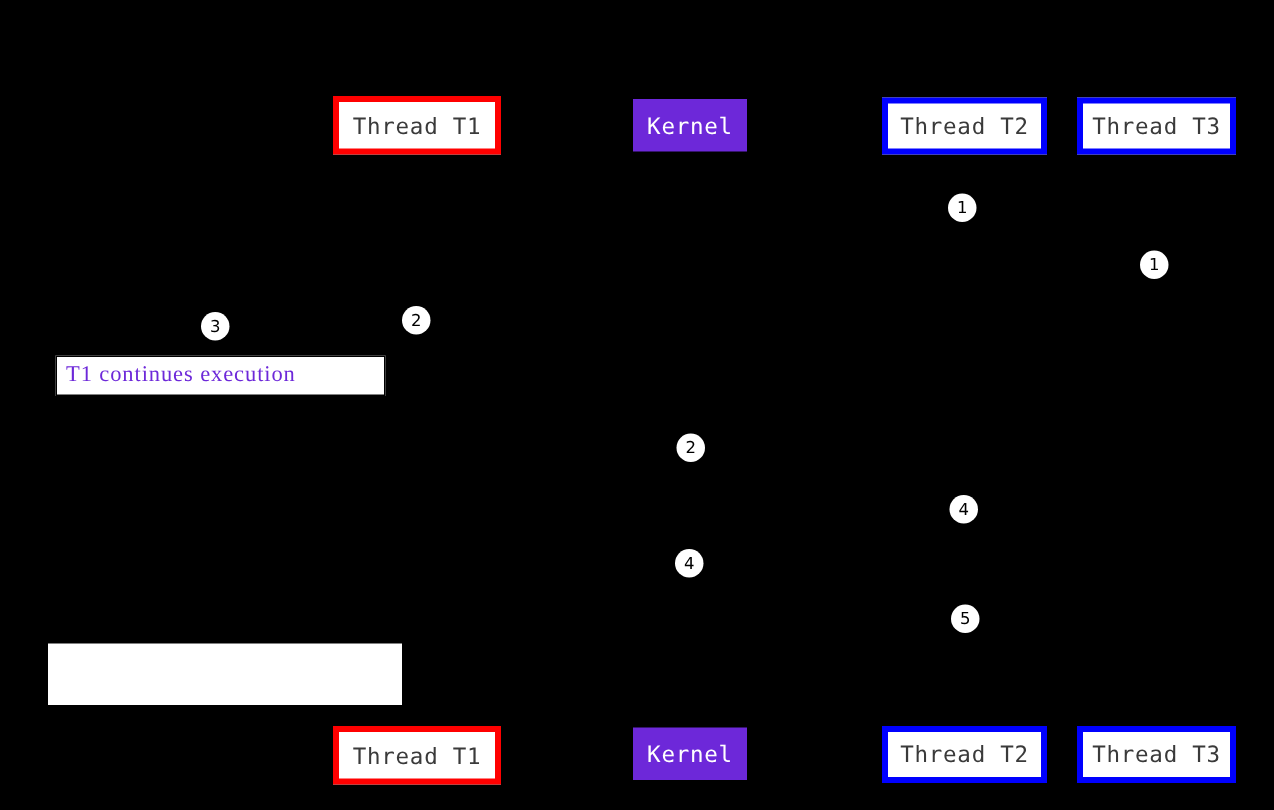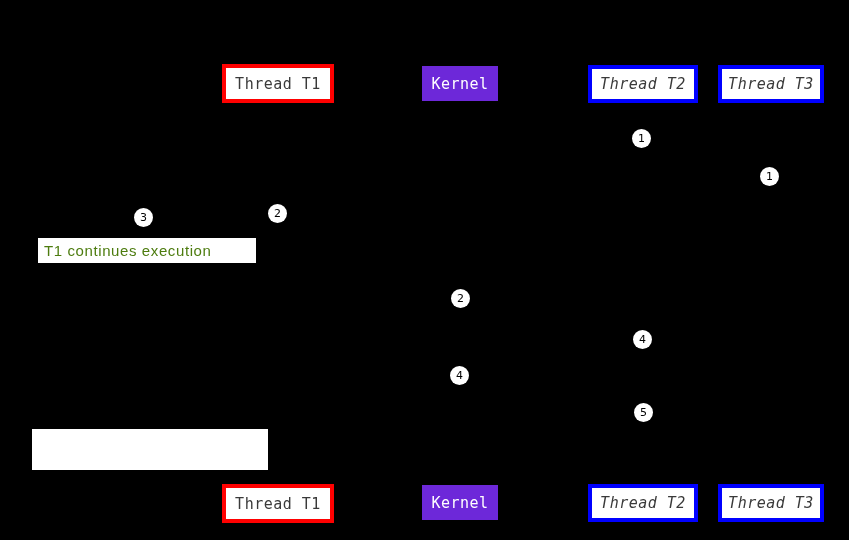--- a/index.html
+++ b/index.html
@@ -28,21 +28,21 @@
     font-size: 15px;
     letter-spacing: 0.5px;
   }
   .participant.framed {
     background: #ffffff;
     color: #3a3a3a;
     border-style: solid;
     border-width: 4px;
   }
   .participant.red   { border-color: #ff0000; }
-  .participant.blue  { border-color: #0000ff; font-style: italic; }
+  .participant.blue  { border-color: #0000ff; }
   .participant.solid-blue {
     background: #6d28d9;
     color: #ffffff;
     border: 0;
   }
 
   
   .lifeline {
     position: absolute;
     width: 2px;
@@ -51,23 +51,23 @@
 
   
   .notebox {
     position: absolute;
     box-sizing: border-box;
     background: #ffffff;
     border: 1px solid #000000;
     display: flex;
     align-items: center;
     padding: 0 6px;
-    font-family: Liberation Sans, sans-serif;
+    font-family: Liberation Serif, serif;
     font-size: 15px;
-    color: #4d7c0f;
+    color: #6d28d9;
     white-space: nowrap;
     letter-spacing: 0.6px;
   }
   .notebox.blank {
     border: 0;
     padding: 0;
   }
 
   
   .step {

